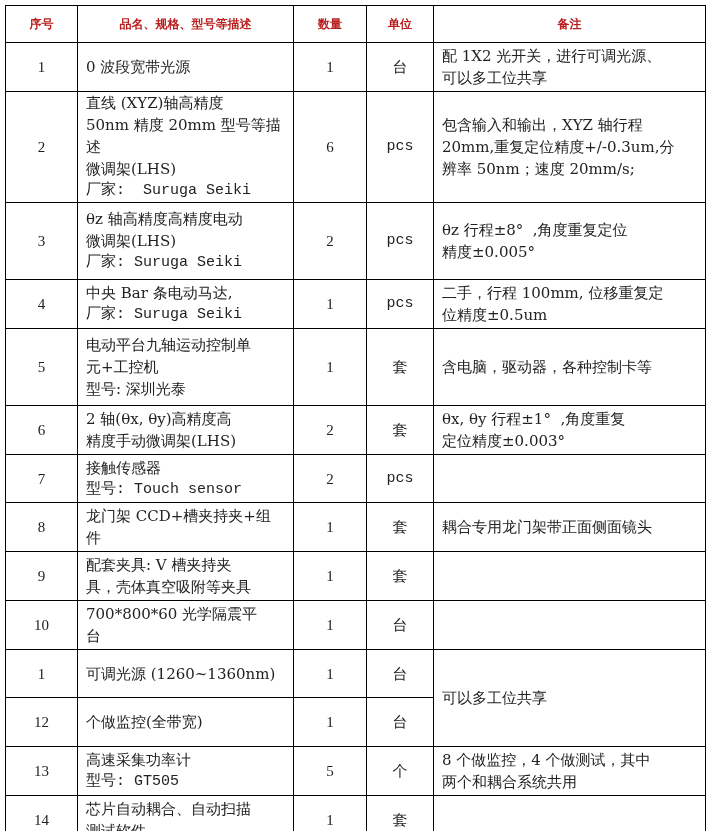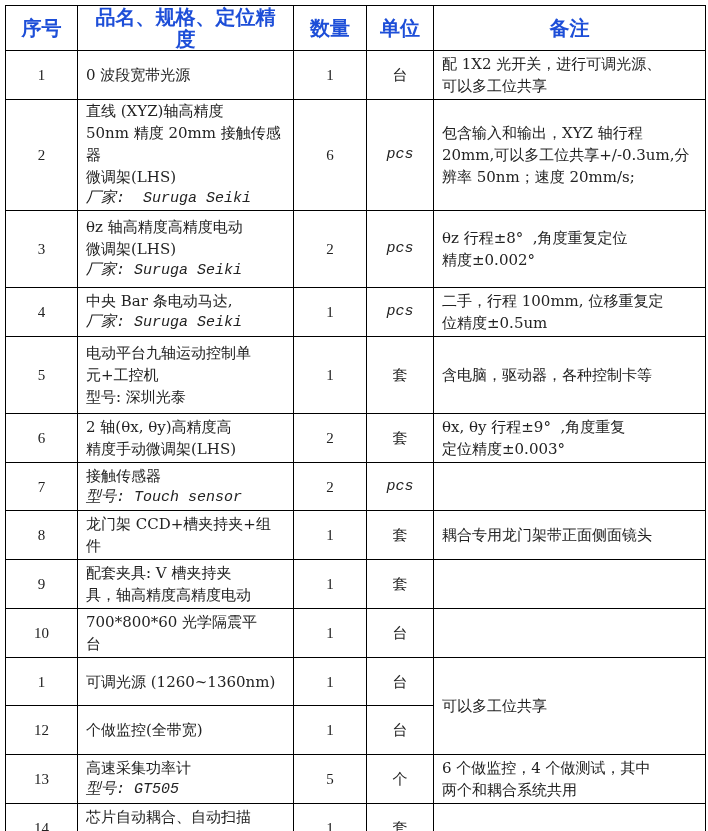--- a/index.html
+++ b/index.html
@@ -17,44 +17,44 @@
     padding: 0 8px;
     vertical-align: middle;
     font-size: 15px;
     line-height: 22px;
     font-weight: normal;
     overflow: hidden;
   }
   table.spec th {
     font-weight: bold;
     text-align: center;
-    font-size: 20px;
-    color: #1d4ed8;
+    font-size: 12px;
+    color: #b91c1c;
   }
   td.num, td.qty { text-align: center; font-family: "Liberation Serif", serif; font-size: 17px; }
   td.unit { text-align: center; }
   td.desc, td.note { text-align: left; word-break: break-all; }
-  .mono { font-family: "Liberation Mono", "DejaVu Sans Mono", monospace; font-style: italic; }
+  .mono { font-family: "Liberation Mono", "DejaVu Sans Mono", monospace; }
   .line { display: block; white-space: pre-wrap; }
 </style>
 </head>
 <body>
 
 <table class="spec">
   <colgroup id="cols">
       <col style="width: 72px;">
       <col style="width: 216px;">
       <col style="width: 73px;">
       <col style="width: 67px;">
       <col style="width: 272px;">
     </colgroup>
   <thead>
     <tr id="hdr" style="height: 37px;">
       <th>序号</th>
-      <th>品名、规格、定位精度</th>
+      <th>品名、规格、型号等描述</th>
       <th>数量</th>
       <th>单位</th>
       <th>备注</th>
     </tr>
   </thead>
   <tbody id="tbody">
       <tr style="height: 49px;">
         <td class="num">1</td>
         <td class="desc">
           <span class="line">0 波段宽带光源</span>
@@ -63,44 +63,44 @@
         <td class="unit">台</td>
         <td class="note">
           <span class="line">配 1X2 光开关，进行可调光源、</span>
           <span class="line">可以多工位共享</span>
         </td>
       </tr>
       <tr style="height: 94px;">
         <td class="num">2</td>
         <td class="desc">
           <span class="line">直线 (XYZ)轴高精度</span>
-          <span class="line">50nm 精度 20mm 接触传感器</span>
+          <span class="line">50nm 精度 20mm 型号等描述</span>
           <span class="line">微调架(LHS)</span>
           <span class="line mono">厂家:  Suruga Seiki</span>
         </td>
         <td class="qty">6</td>
         <td class="unit mono">pcs</td>
         <td class="note">
           <span class="line">包含输入和输出，XYZ 轴行程</span>
-          <span class="line">20mm,可以多工位共享+/-0.3um,分</span>
+          <span class="line">20mm,重复定位精度+/-0.3um,分</span>
           <span class="line">辨率 50nm；速度 20mm/s;</span>
         </td>
       </tr>
       <tr style="height: 77px;">
         <td class="num">3</td>
         <td class="desc">
           <span class="line">θz 轴高精度高精度电动</span>
           <span class="line">微调架(LHS)</span>
           <span class="line mono">厂家: Suruga Seiki</span>
         </td>
         <td class="qty">2</td>
         <td class="unit mono">pcs</td>
         <td class="note">
           <span class="line">θz 行程±8°  ,角度重复定位</span>
-          <span class="line">精度±0.002°</span>
+          <span class="line">精度±0.005°</span>
         </td>
       </tr>
       <tr style="height: 49px;">
         <td class="num">4</td>
         <td class="desc">
           <span class="line">中央 Bar 条电动马达,</span>
           <span class="line mono">厂家: Suruga Seiki</span>
         </td>
         <td class="qty">1</td>
         <td class="unit mono">pcs</td>
@@ -124,21 +124,21 @@
       </tr>
       <tr style="height: 49px;">
         <td class="num">6</td>
         <td class="desc">
           <span class="line">2 轴(θx, θy)高精度高</span>
           <span class="line">精度手动微调架(LHS)</span>
         </td>
         <td class="qty">2</td>
         <td class="unit">套</td>
         <td class="note">
-          <span class="line">θx, θy 行程±9°  ,角度重复</span>
+          <span class="line">θx, θy 行程±1°  ,角度重复</span>
           <span class="line">定位精度±0.003°</span>
         </td>
       </tr>
       <tr style="height: 48px;">
         <td class="num">7</td>
         <td class="desc">
           <span class="line">接触传感器</span>
           <span class="line mono">型号: Touch sensor</span>
         </td>
         <td class="qty">2</td>
@@ -154,21 +154,21 @@
         <td class="qty">1</td>
         <td class="unit">套</td>
         <td class="note">
           <span class="line">耦合专用龙门架带正面侧面镜头</span>
         </td>
       </tr>
       <tr style="height: 49px;">
         <td class="num">9</td>
         <td class="desc">
           <span class="line">配套夹具: V 槽夹持夹</span>
-          <span class="line">具，轴高精度高精度电动</span>
+          <span class="line">具，壳体真空吸附等夹具</span>
         </td>
         <td class="qty">1</td>
         <td class="unit">套</td>
         <td class="note"></td>
       </tr>
       <tr style="height: 49px;">
         <td class="num">10</td>
         <td class="desc">
           <span class="line">700*800*60 光学隔震平</span>
           <span class="line">台</span>
@@ -198,21 +198,21 @@
       </tr>
       <tr style="height: 49px;">
         <td class="num">13</td>
         <td class="desc">
           <span class="line">高速采集功率计</span>
           <span class="line mono">型号: GT505</span>
         </td>
         <td class="qty">5</td>
         <td class="unit">个</td>
         <td class="note">
-          <span class="line">6 个做监控，4 个做测试，其中</span>
+          <span class="line">8 个做监控，4 个做测试，其中</span>
           <span class="line">两个和耦合系统共用</span>
         </td>
       </tr>
       <tr style="height: 49px;">
         <td class="num">14</td>
         <td class="desc">
           <span class="line">芯片自动耦合、自动扫描</span>
           <span class="line">测试软件</span>
         </td>
         <td class="qty">1</td>

